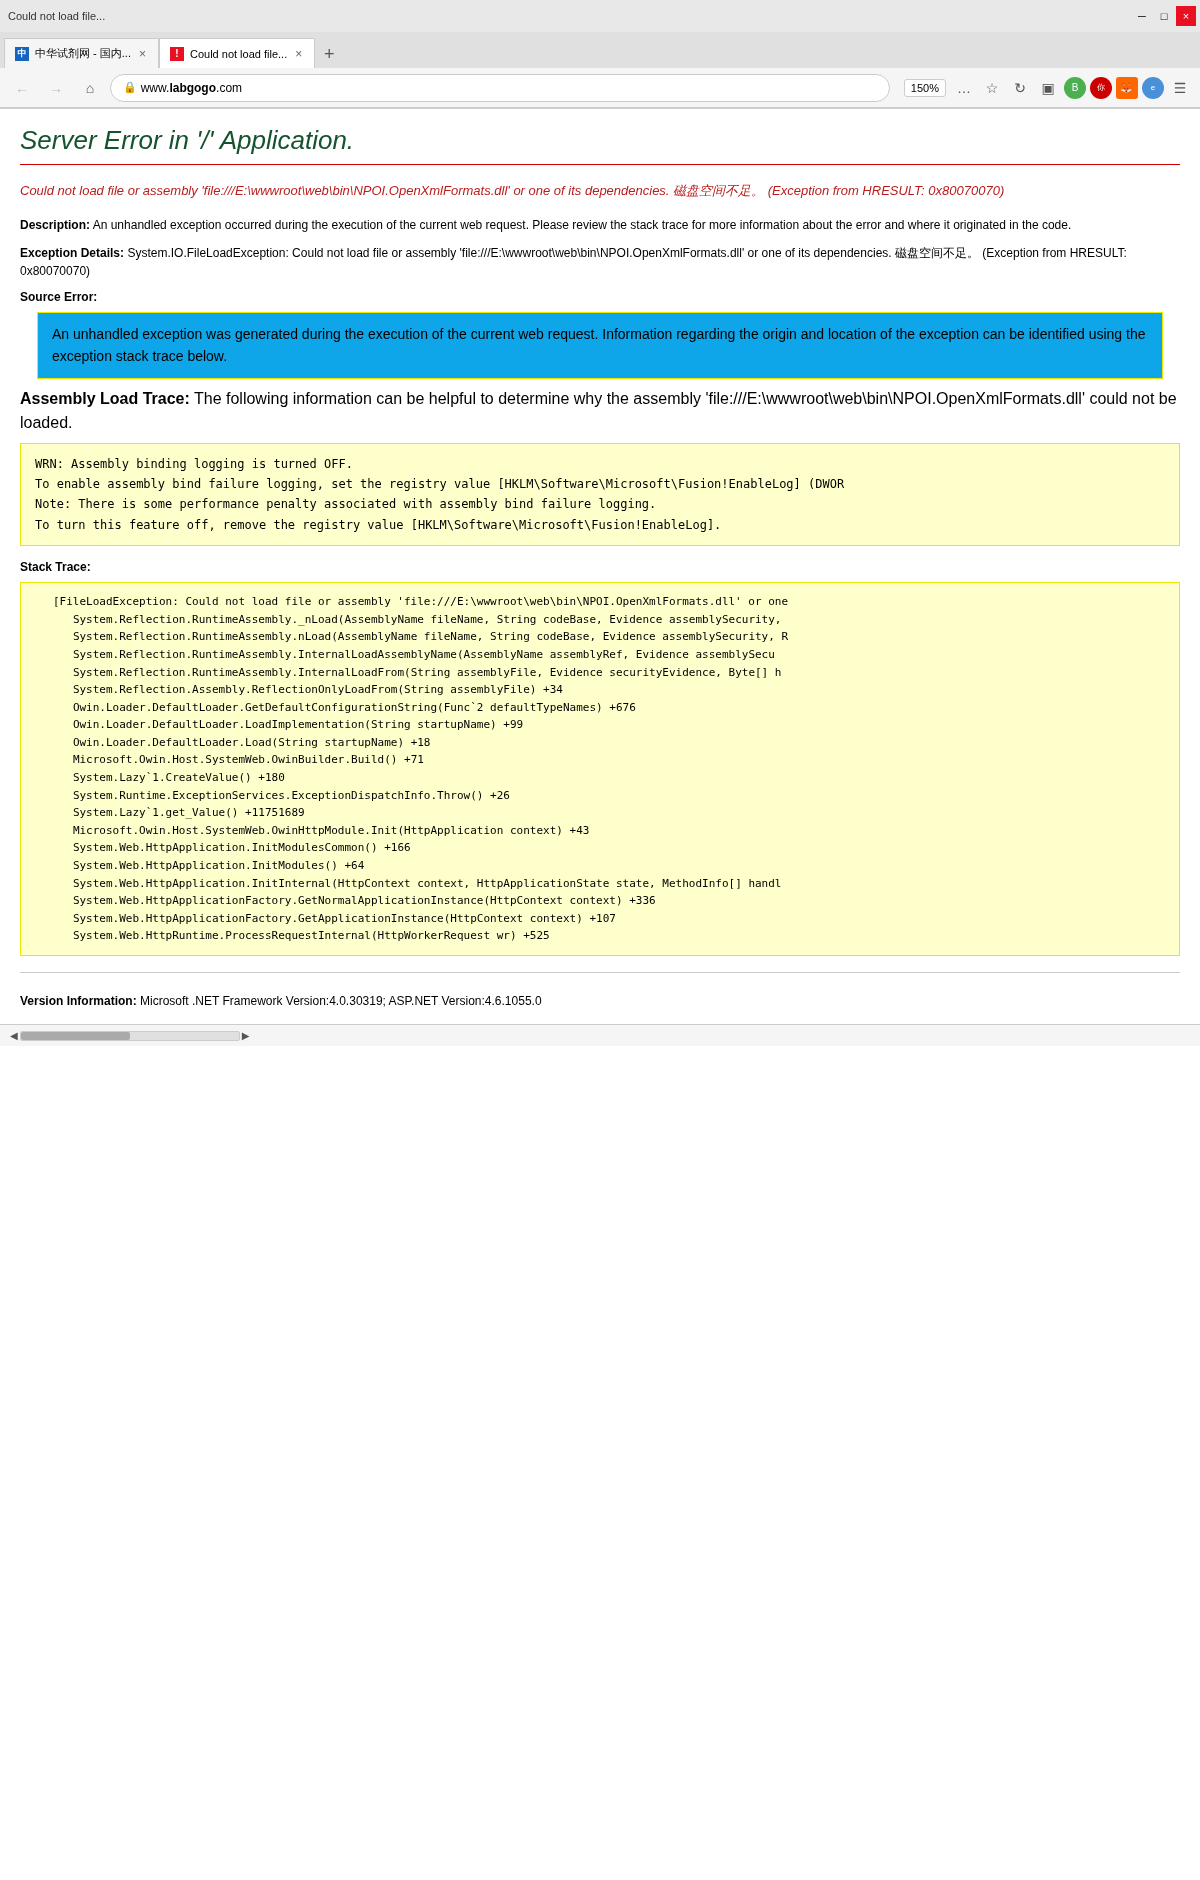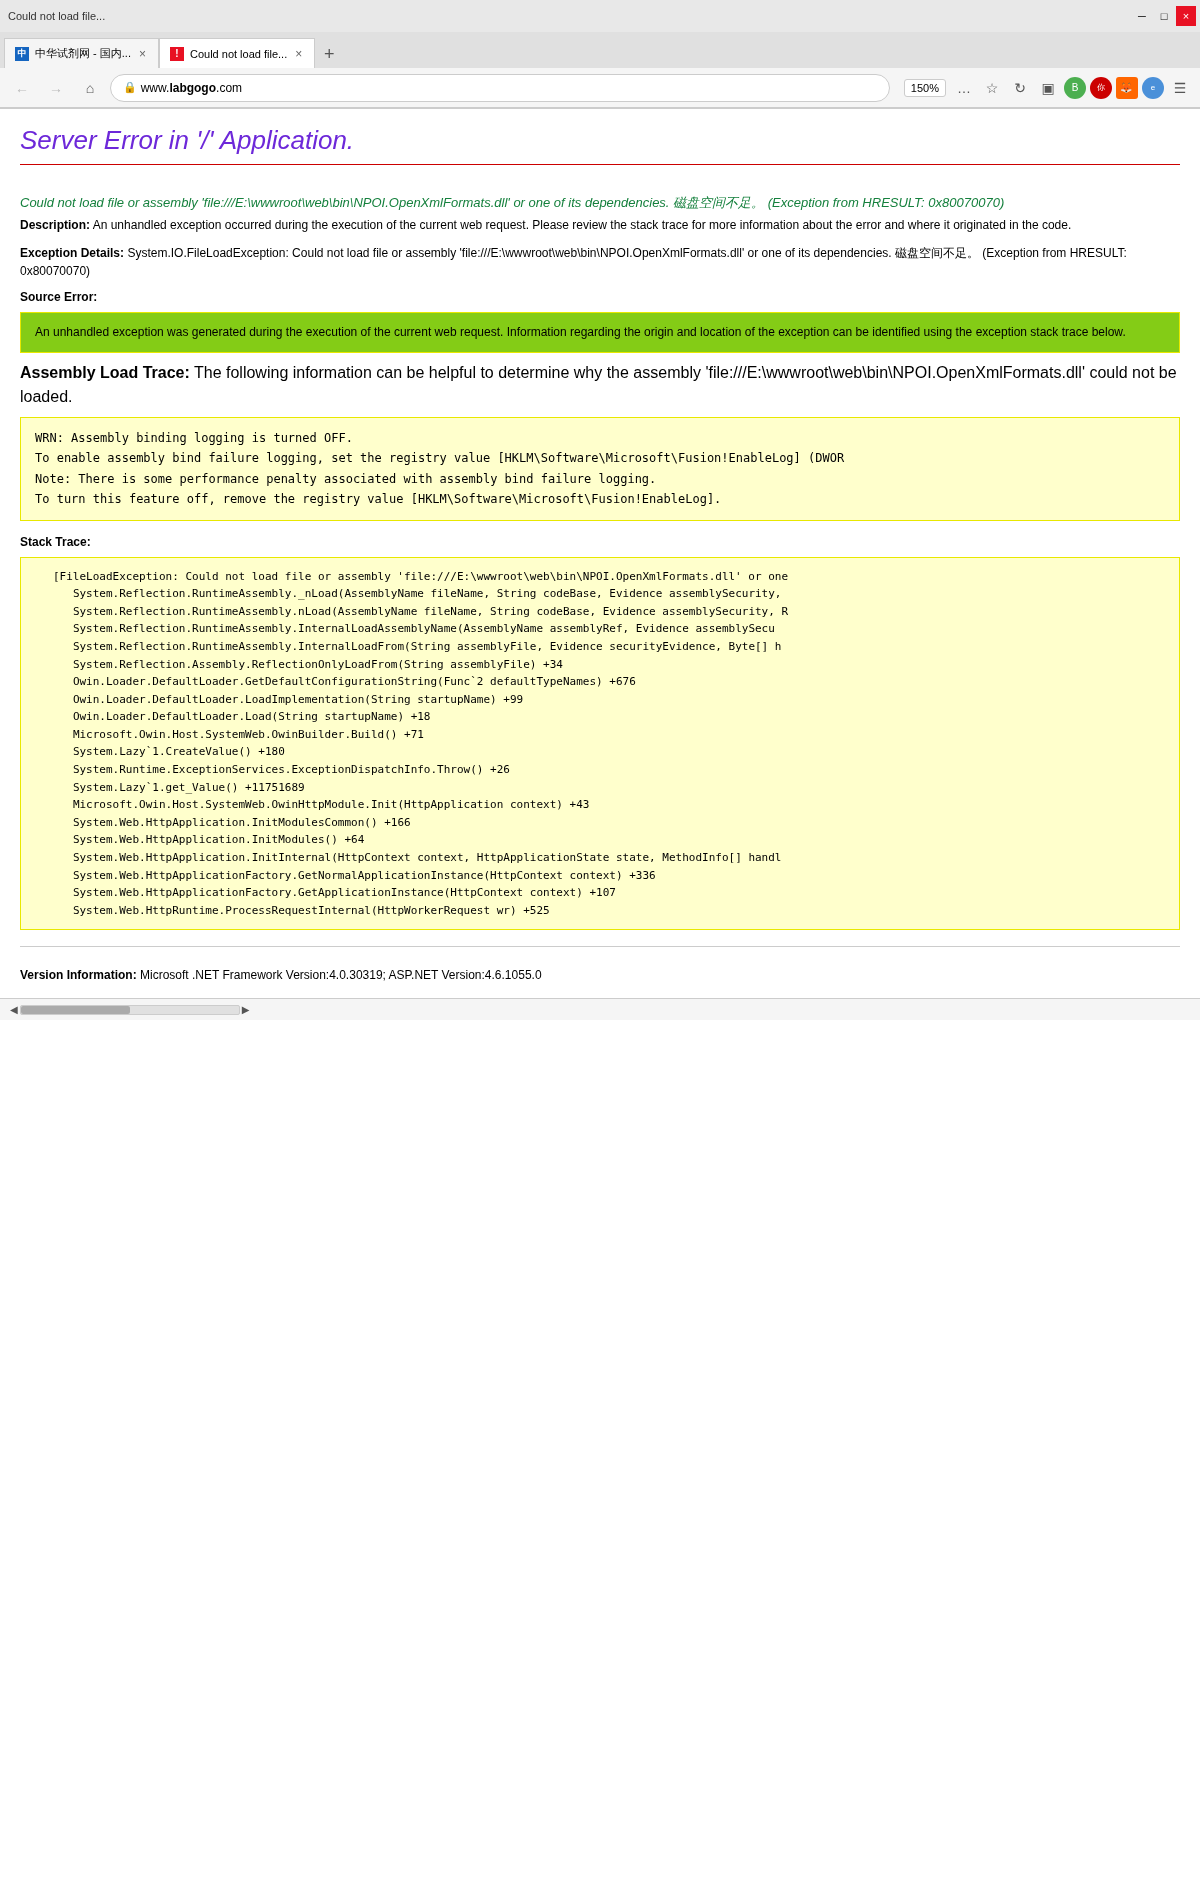--- a/index.html
+++ b/index.html
@@ -31,26 +31,26 @@
     .profile-icon { width: 22px; height: 22px; border-radius: 50%; background: #4caf50; display: flex; align-items: center; justify-content: center; color: white; font-size: 10px; }
     .ext-icon { width: 22px; height: 22px; border-radius: 50%; background: #666; display: flex; align-items: center; justify-content: center; color: white; font-size: 9px; }
     .status-bar { height: 22px; background: #f5f5f5; border-top: 1px solid #ccc; display: flex; align-items: center; padding: 0 8px; font-size: 11px; color: #555; }
     .scrollbar-area { display: flex; align-items: center; flex: 1; }
     .scrollbar-track { height: 10px; background: #e0e0e0; border: 1px solid #ccc; flex: 1; max-width: 220px; border-radius: 2px; }
     .scrollbar-thumb { height: 100%; width: 50%; background: #aaa; border-radius: 2px; }
     .scroll-arrow { font-size: 10px; color: #555; cursor: pointer; padding: 0 2px; }
 
     
     .page-content { padding: 16px 20px; background: #fff; }
-    .server-error-title { font-size: 26px; color: #6d28d9; font-style: italic; font-weight: normal; margin-bottom: 28px; border-bottom: 1px solid #c00; padding-bottom: 8px; }
-    .error-message-block { color: #15803d; font-style: italic; font-size: 13px; margin-bottom: 2px; line-height: 1.6; }
+    .server-error-title { font-size: 26px; color: #14532d; font-style: italic; font-weight: normal; margin-bottom: 16px; border-bottom: 1px solid #c00; padding-bottom: 8px; }
+    .error-message-block { color: #b91c1c; font-style: italic; font-size: 13px; margin-bottom: 14px; line-height: 1.6; }
     .description-block { margin-bottom: 10px; font-size: 12px; line-height: 1.5; }
     .description-block strong { font-weight: bold; margin-top: 28px; }
     .section-label { font-weight: bold; font-size: 12px; margin-bottom: 6px; margin-top: 10px; }
-    .source-error-box { background: #84cc16; border: 1px solid #e8e800; padding: 10px 14px; margin: 8px 0; font-size: 12px; line-height: 1.6; }
+    .source-error-box { background: #0ea5e9; border: 1px solid #e8e800; padding: 10px 14px; margin: 8px 17px; font-size: 14px; line-height: 1.6; }
     .assembly-text { font-size: 16px; margin-bottom: 8px; line-height: 1.5; }
     .assembly-log-box { background: #ffffcc; border: 1px solid #e8e800; padding: 10px 14px; margin: 8px 0 14px 0; font-family: monospace; font-size: 12px; line-height: 1.7; white-space: pre-wrap; }
     .stack-trace-box { background: #ffffcc; border: 1px solid #e8e800; padding: 10px 32px; margin: 8px 0; font-family: monospace; font-size: 11px; line-height: 1.6; white-space: pre-wrap; overflow-x: hidden; }
     .version-info { border-top: 1px solid #ccc; padding-top: 21px; margin-top: 16px; font-size: 12px; }
     .version-info strong { font-weight: bold; }
   </style>
 </head>
 <body>
 
 <div class="browser-chrome">

